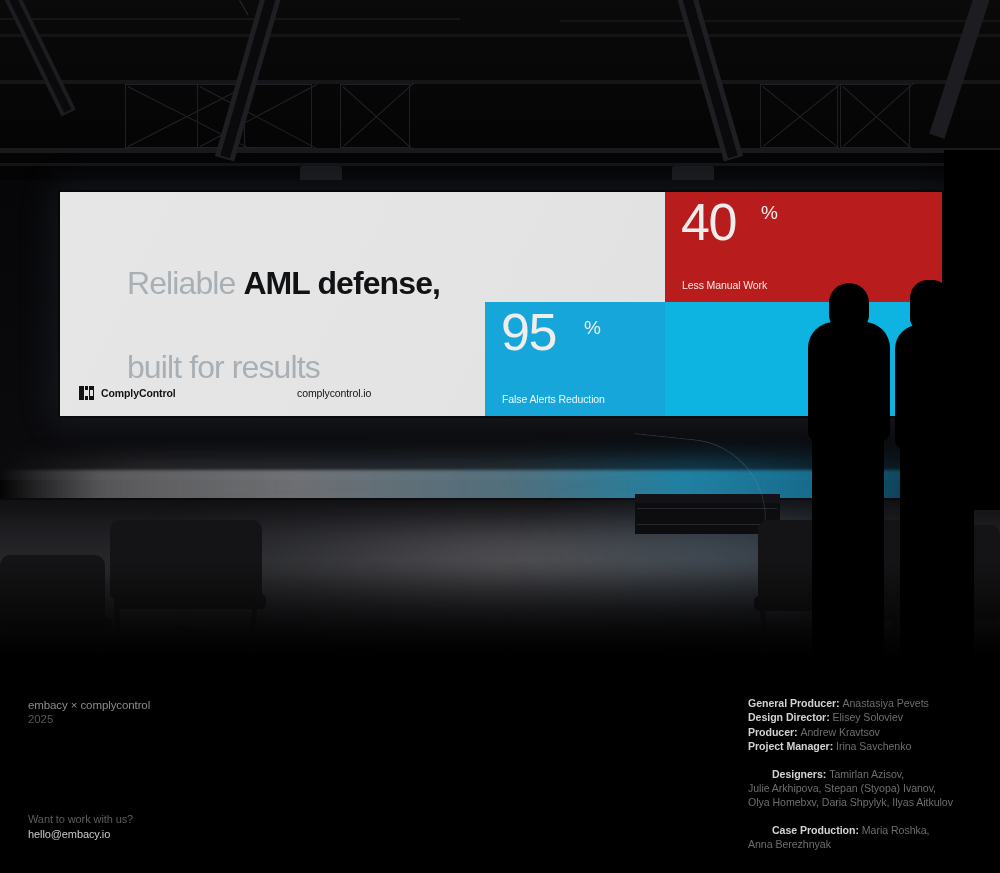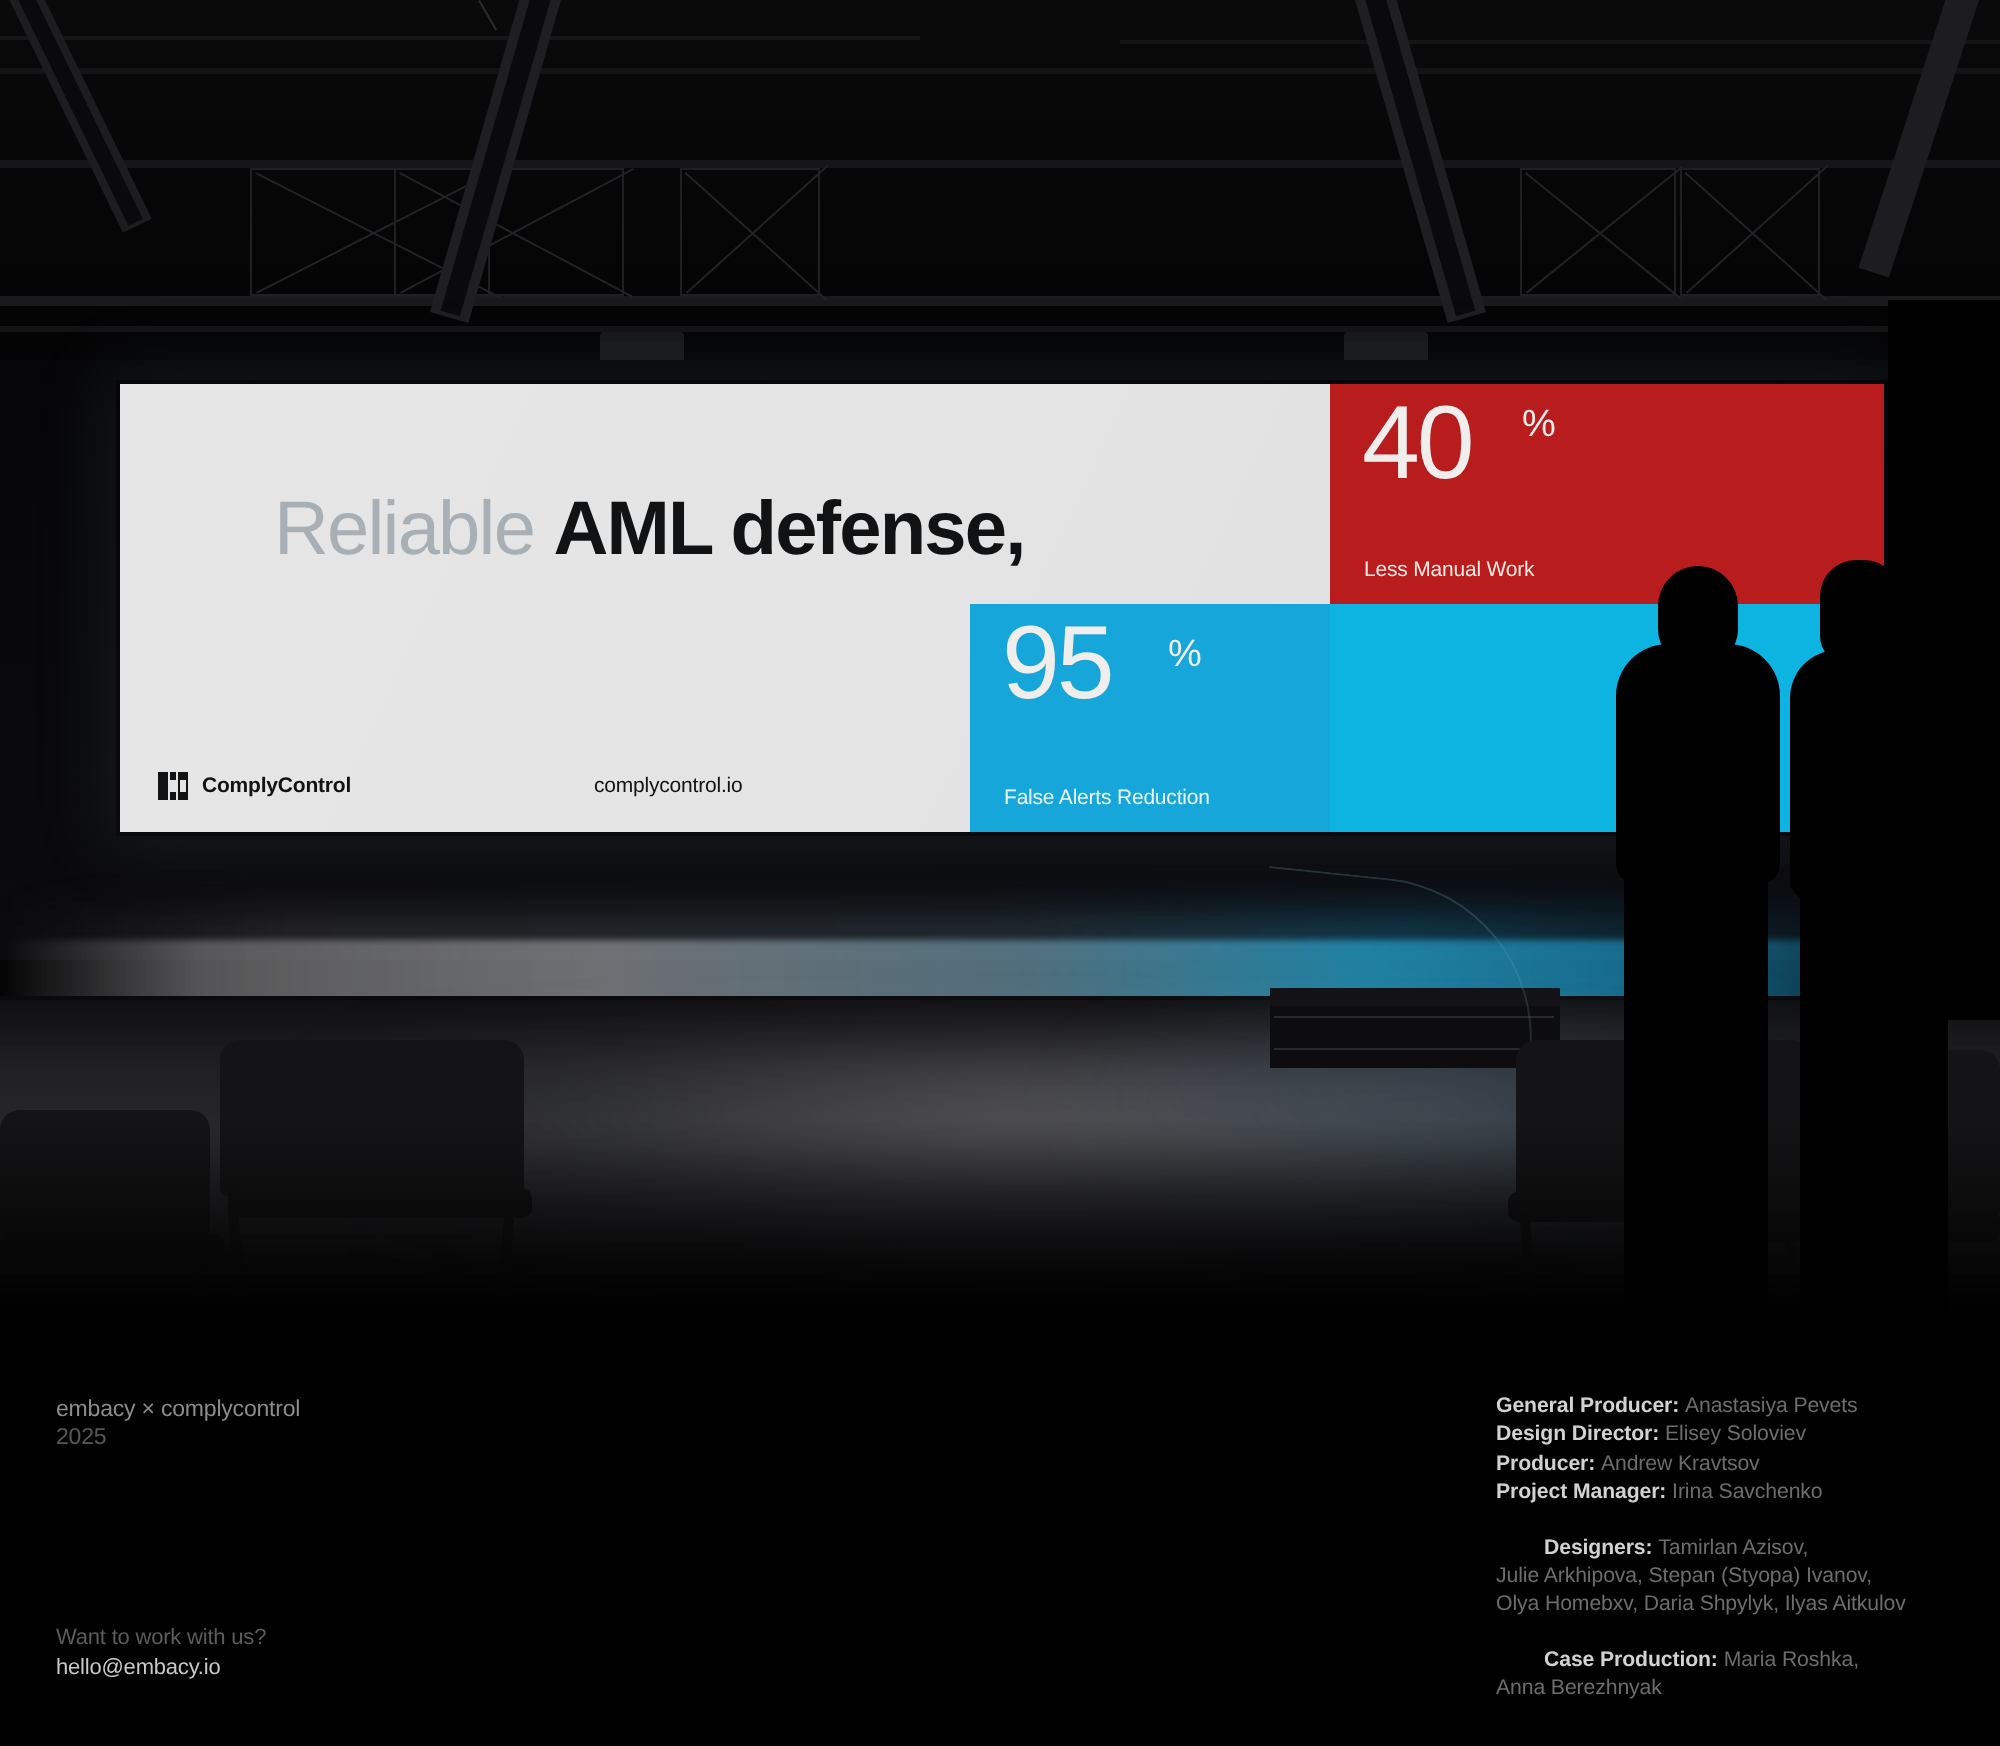--- a/index.html
+++ b/index.html
@@ -76,22 +76,22 @@
 
   
   .cable{ position:absolute; border:1px solid rgba(110,150,170,0.28); border-radius:50%; }
 
   
   .slide{ position:absolute; left:60px; top:192px; width:882px; height:224px; overflow:hidden; }
   .slide-shadow{ position:absolute; left:58px; top:190px; width:886px; height:228px;
                  box-shadow:0 0 34px 8px rgba(140,160,180,0.10); }
   .panel-main{ position:absolute; left:0; top:0; width:882px; height:224px;
                background:linear-gradient(115deg,#e6e6e6 0%,#e4e4e5 45%,#dedede 100%); }
-  .slide-title{ position:absolute; left:19px; top:10px; width:620px;
-                font-size:38px; line-height:42px; letter-spacing:-0.9px; font-weight:400;
+  .slide-title{ position:absolute; left:19px; top:28px; width:620px;
+                font-size:32px; line-height:42px; letter-spacing:-0.9px; font-weight:400;
                 color:#a9b0b5; white-space:pre-wrap; }
   .slide-title b{ color:#111214; font-weight:700; }
 
   .slide-footer{ position:absolute; left:19px; top:194px; width:600px; height:18px; }
   .brand{ position:absolute; left:0; top:0; display:flex; align-items:center; gap:7px; }
   .brandmark{ width:15px; height:14px; position:relative; }
   .brandmark i{ position:absolute; background:#111214; display:block; }
   .brandname{ font-size:10.5px; font-weight:700; color:#111214; letter-spacing:-0.1px; }
   .brandurl{ position:absolute; left:218px; top:1px; font-size:10.5px; color:#111214; letter-spacing:-0.1px; }
 
@@ -228,20 +228,21 @@
 
   <div class="scene-fade"></div>
 
   <div class="slide-shadow"></div>
   <div class="slide">
 
     <div class="panel-main"></div>
 
     <div class="slide-title">
       <span>Reliable </span><b>AML defense,</b><br>
+      <span>built for results</span>
     </div>
 
     <div class="tile tile-cyan-a">
       <div class="num">95</div>
       <div class="pct">%</div>
       <div class="cap">False Alerts Reduction</div>
     </div>
 
     <div class="tile tile-cyan-b"></div>
 

